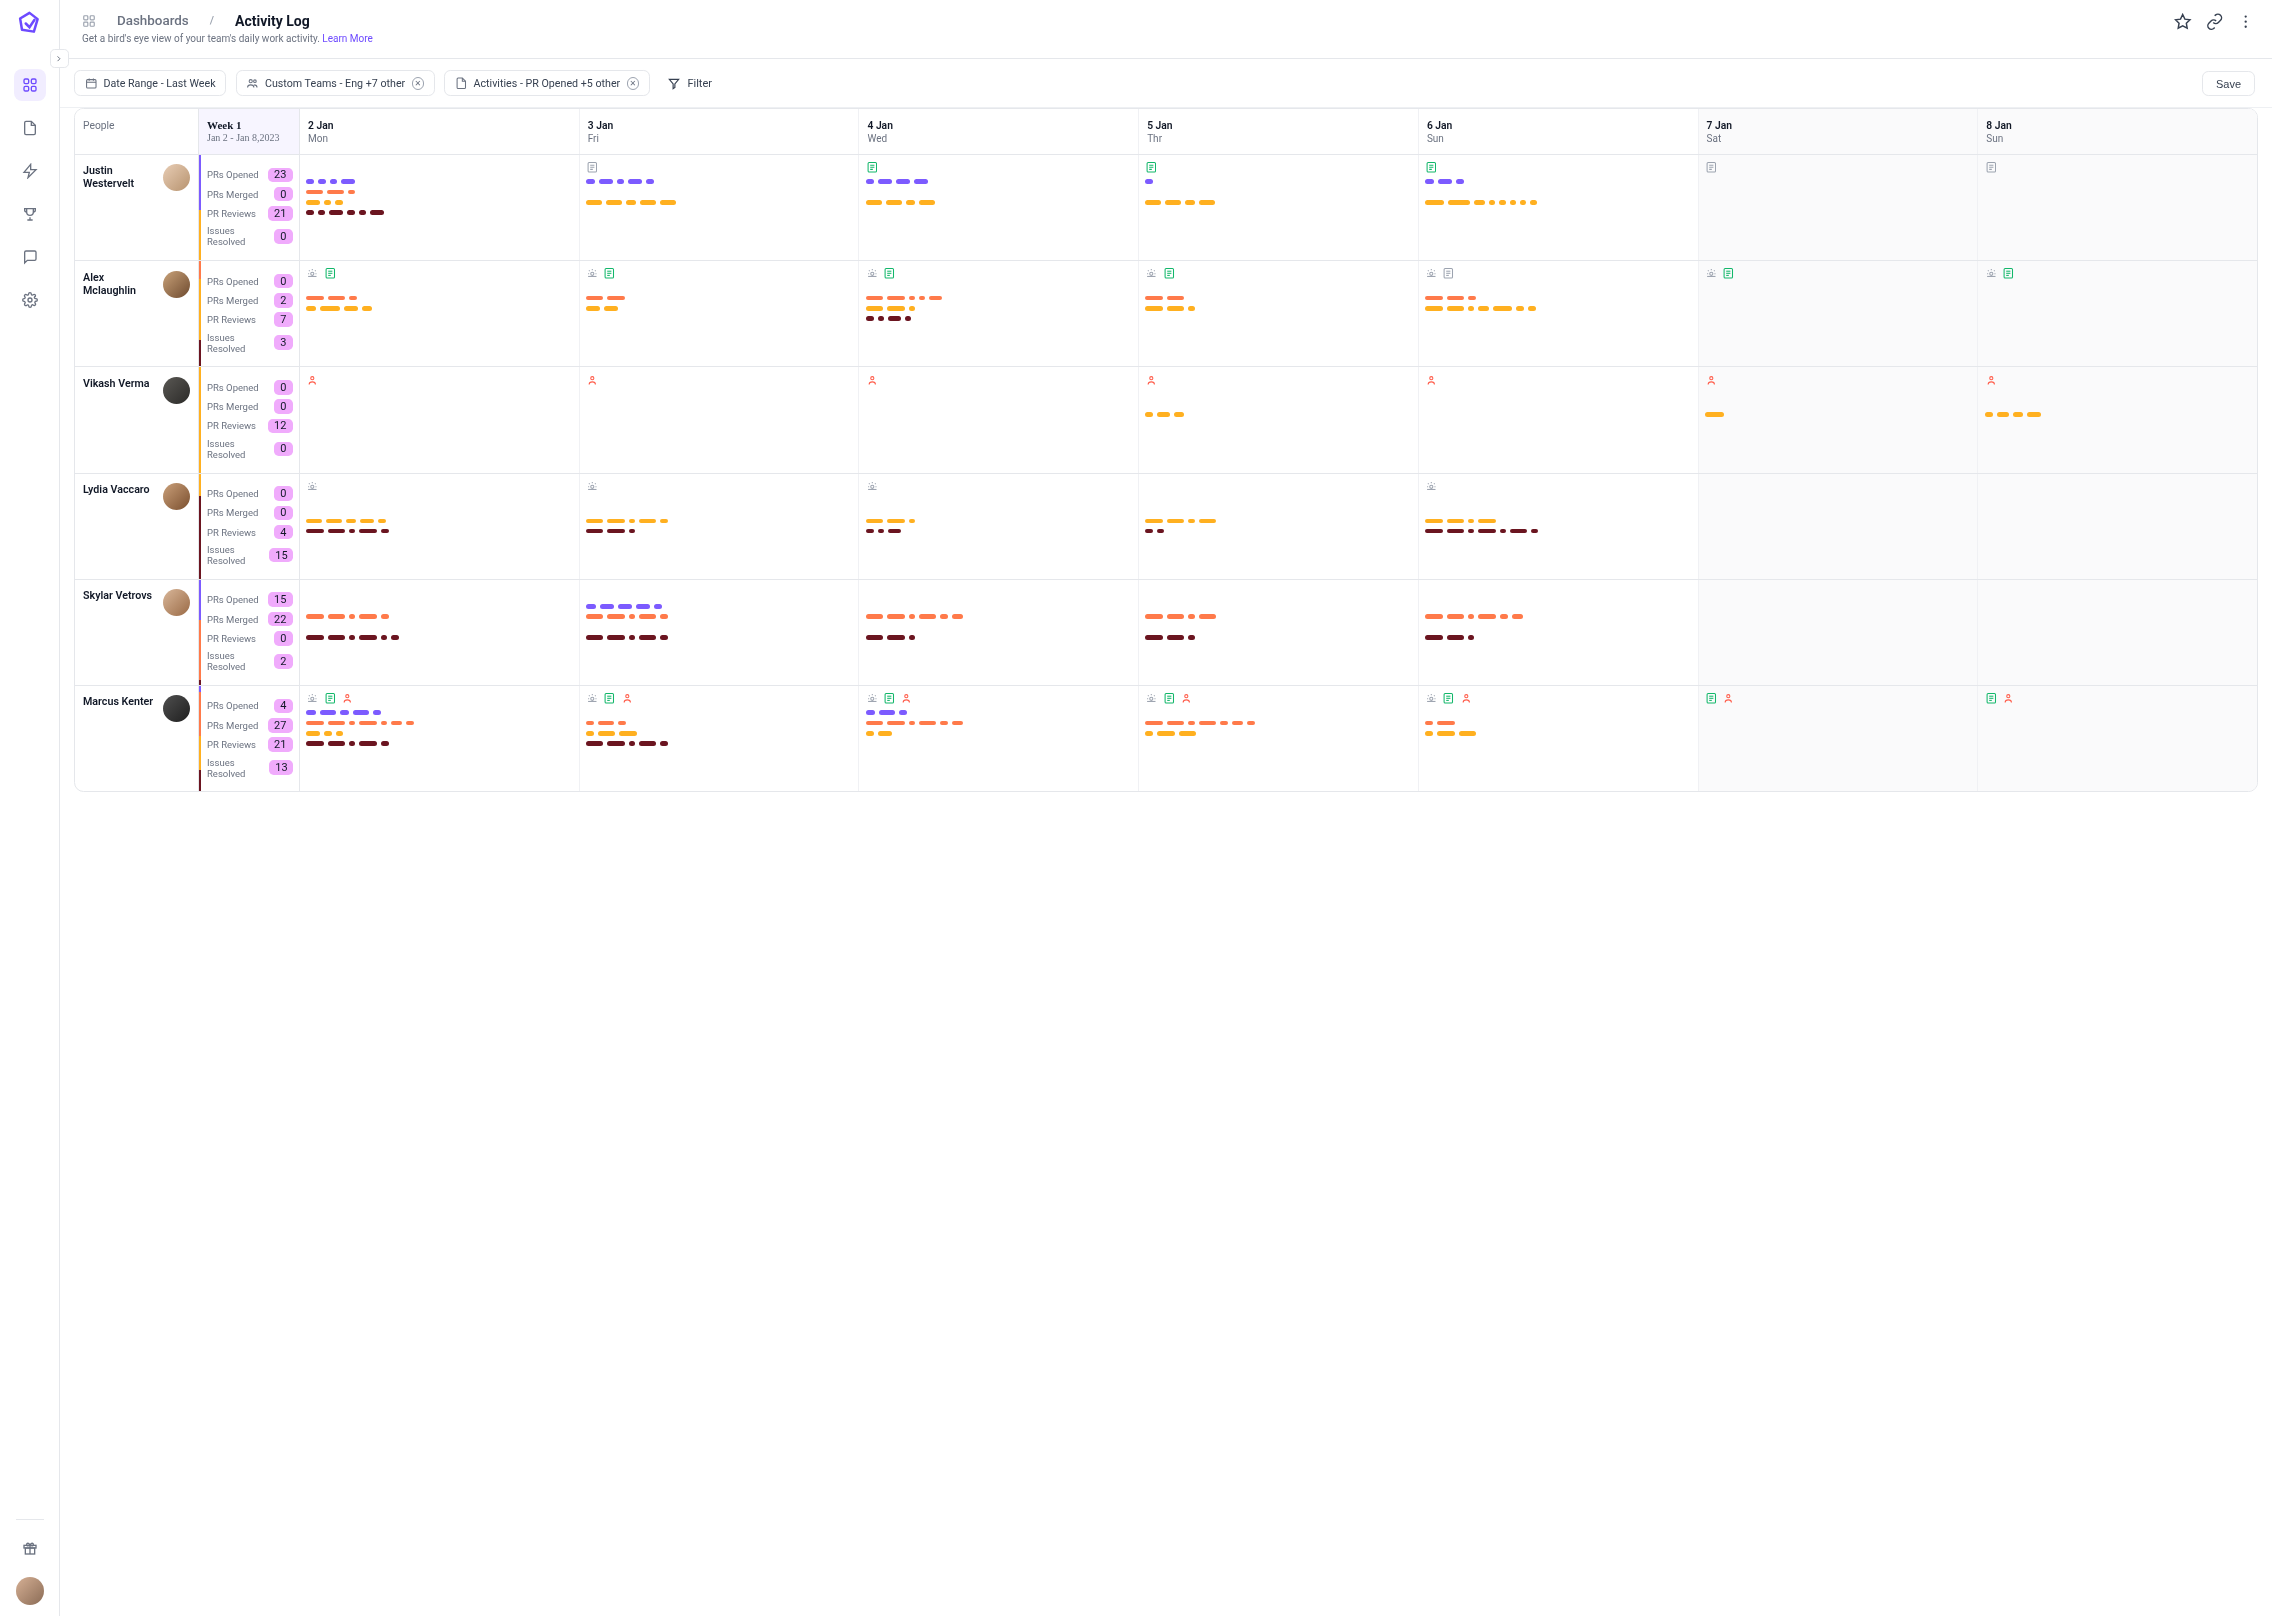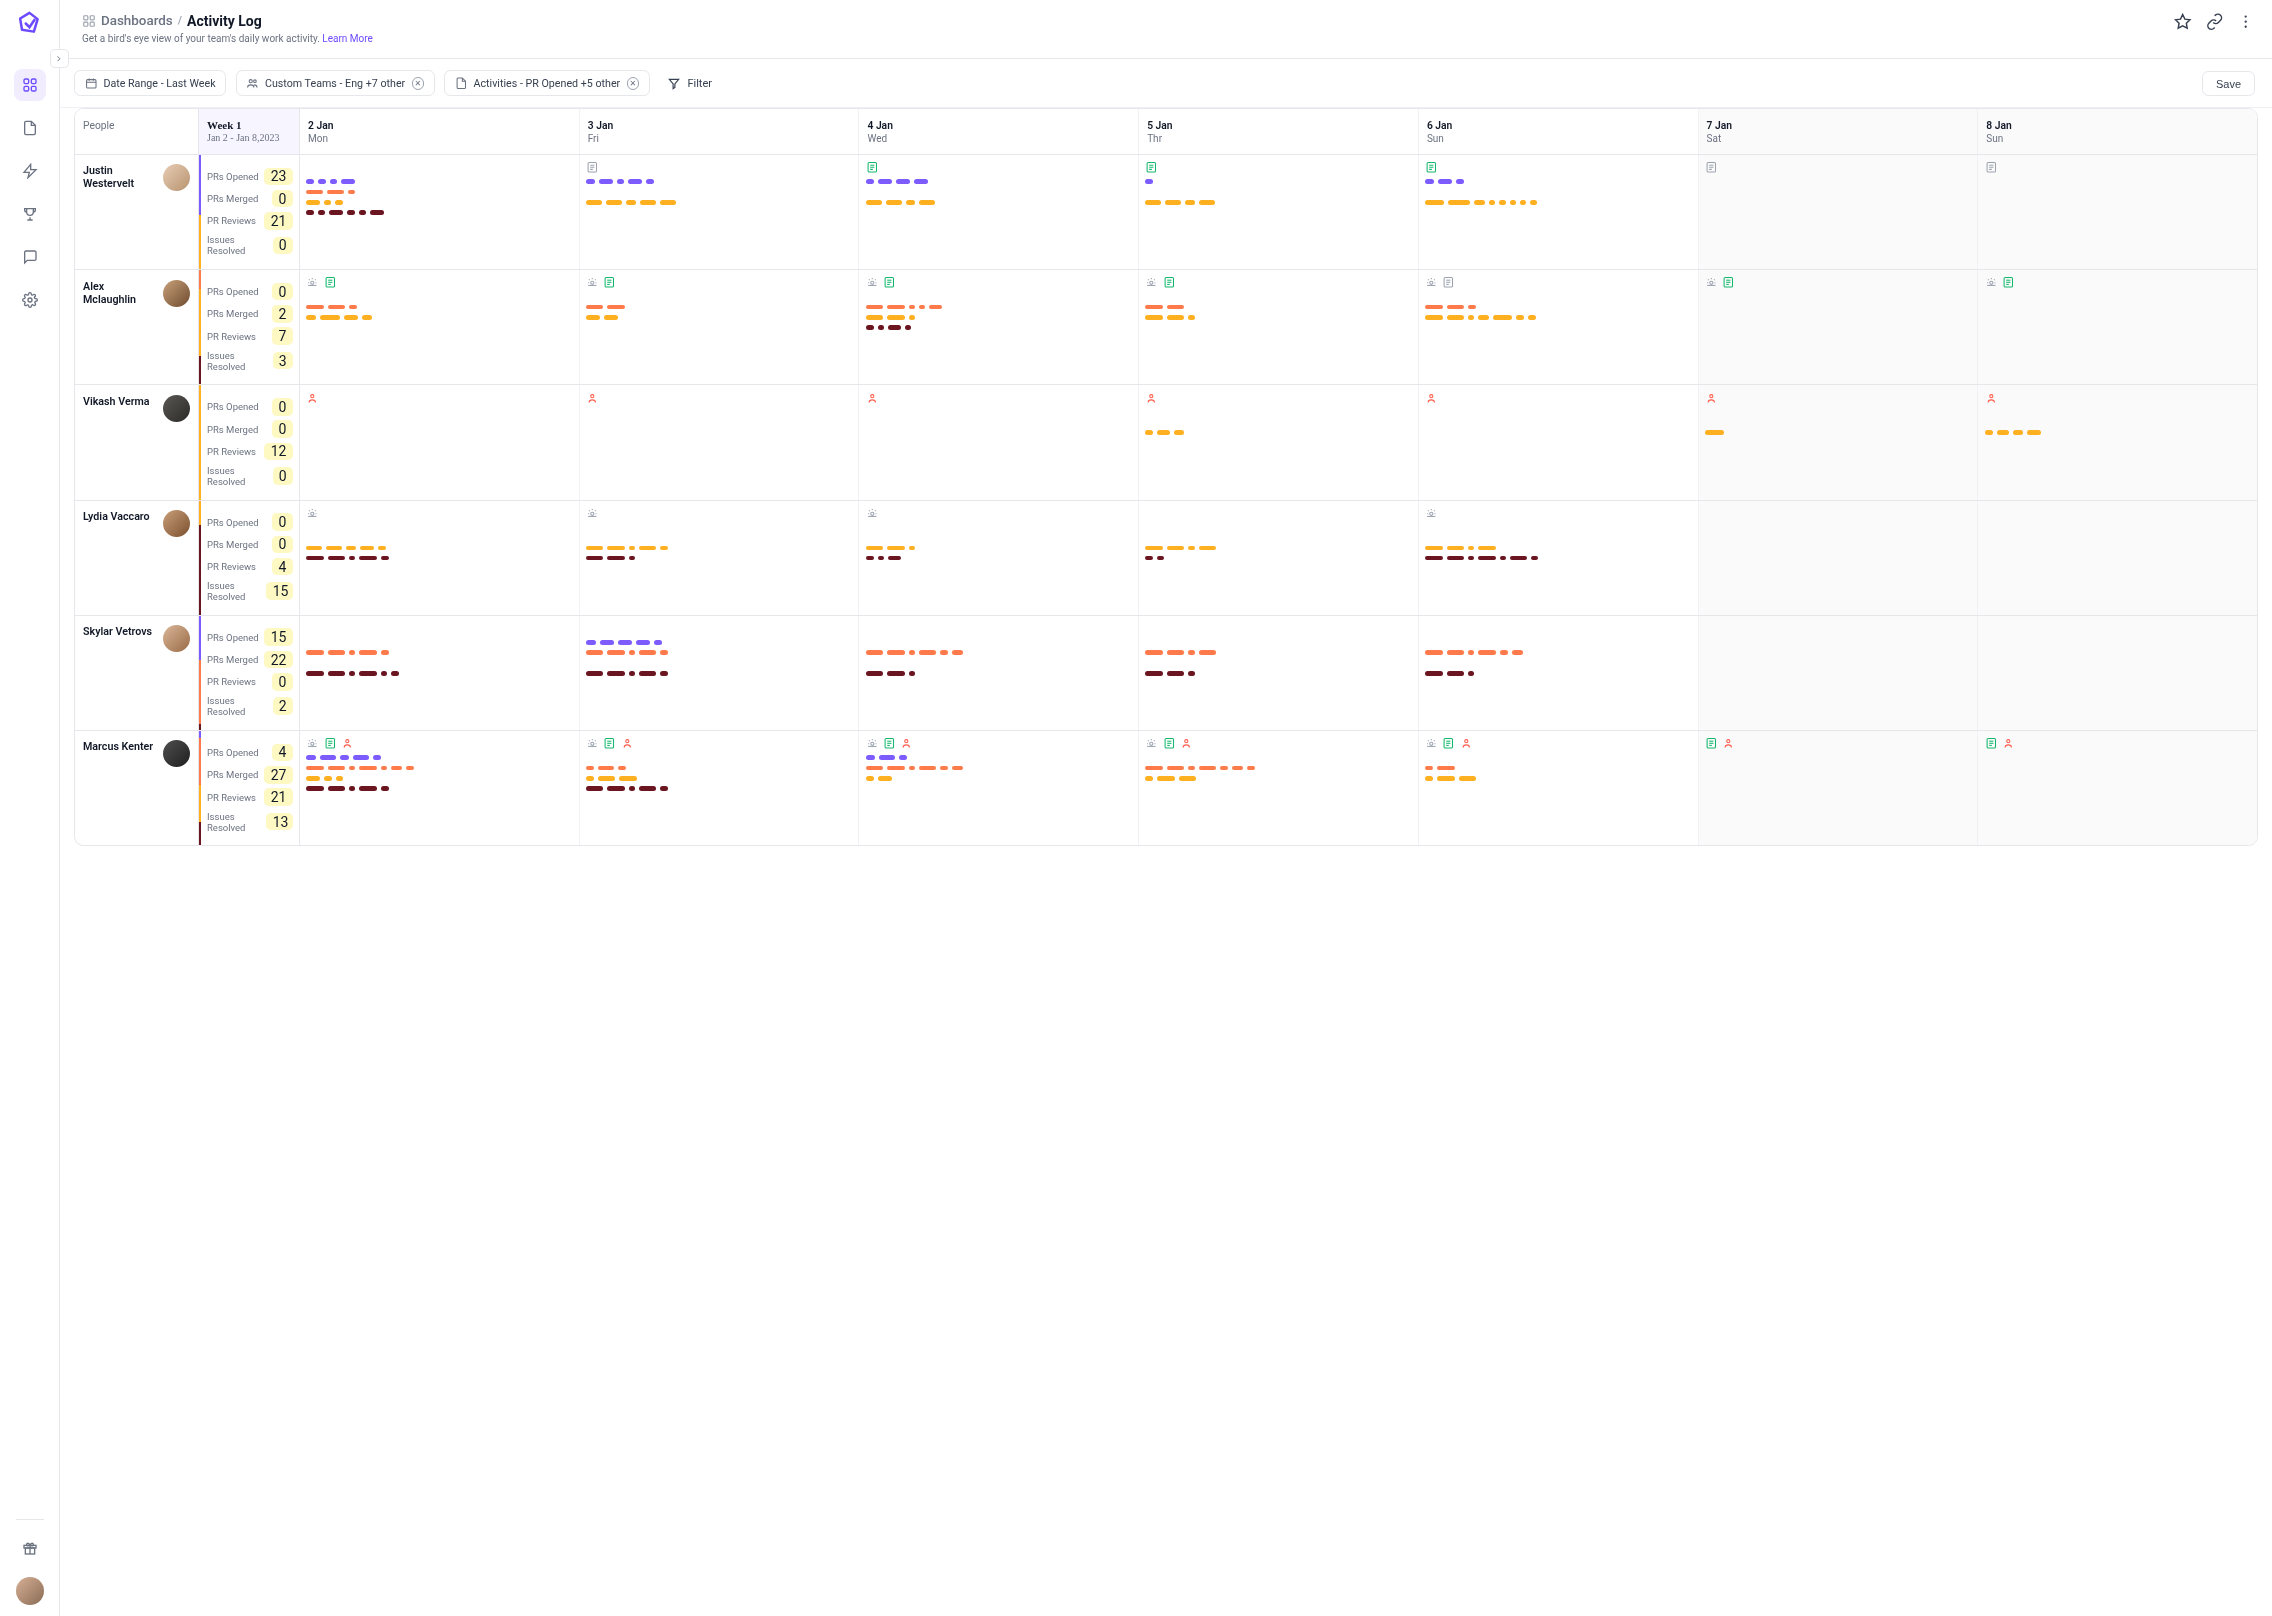--- a/index.html
+++ b/index.html
@@ -44,21 +44,21 @@
   .sidebar-bottom { margin-top:auto; display:flex; flex-direction:column; align-items:center; gap:12.6px; }
   .sidebar-sep { width:28px; height:0.8px; background:#e5e7eb; }
   .avatar-me { width:28px; height:28px; border-radius:50%; background:linear-gradient(135deg,#d6b095,#8a6b55); }
 
   .main { flex: 1; display:flex; flex-direction:column; min-width:0; }
   .header {
     padding: 12.6px 17.4px 14px 22px;
     display:flex; align-items:flex-start; justify-content:space-between;
     border-bottom:0.8px solid #e5e7eb;
   }
-  .crumbs { display:flex; align-items:center; gap:5px; color:#6b7280; font-weight:500; }
+  .crumbs { display:flex; align-items:center; gap:21px; color:#6b7280; font-weight:500; }
   .crumb-sep { color:#9ca3af; }
   .crumb-current { color:#111827; font-weight:700; font-size:14px; }
   .subtitle { margin-top:4.7px; color:#6b7280; font-size:10px; }
   .subtitle a { color:#6d4aff; text-decoration:none; }
   .header-actions { display:flex; gap:14px; align-items:center; color:#374151; }
   .icon-btn { cursor:pointer; }
 
   .filterbar {
     display:flex; align-items:flex-end; gap:9.5px;
     padding: 11px 17.4px 11px 14px;
@@ -105,21 +105,21 @@
   .av1{background:linear-gradient(135deg,#e8cdb5,#b7936f);}
   .av2{background:linear-gradient(135deg,#c9a27a,#6e4a2e);}
   .av3{background:linear-gradient(135deg,#5a5854,#2b2a28);}
   .av4{background:linear-gradient(135deg,#caa07a,#7a4f2e);}
   .av5{background:linear-gradient(135deg,#d9b79a,#9a6a45);}
   .av6{background:linear-gradient(135deg,#4f4f4f,#1f1f1f);}
 
   .week-cell { width:101px; border-right:0.8px solid #e5e7eb; padding:8px 6.3px 8px 8px; position:relative; }
   .stat-line { display:flex; align-items:center; justify-content:space-between; margin:4.7px 0; }
   .stat-label { font-size:9.5px; color:#6b7280; }
-  .stat-badge { background:#fef9c3; color:#111827; border-radius:4.7px; padding:0.8px 6.3px; font-size:14px; min-width:17.4px; text-align:right; }
+  .stat-badge { background:#f0abfc; color:#111827; border-radius:4.7px; padding:0.8px 6.3px; font-size:11px; min-width:17.4px; text-align:right; }
 
   .day-cell { flex:1; border-right:0.8px solid #f0f1f4; padding:6.3px 6.3px 8px 6.3px; min-width:0; position:relative; }
   .day-cell.weekend { background:#fafafb; }
   .day-cell:last-child{border-right:none;}
   .edge { position:absolute; left:0; top:0; bottom:0; width:2.4px; border-top-right-radius:2.4px; border-bottom-right-radius:2.4px; }
   .edge .seg { width:100%; }
   .indicators { display:flex; gap:4.7px; margin-bottom:4.7px; min-height:12.6px; align-items:center;}
   .ind { width:12.6px; height:12.6px; display:inline-flex; align-items:center; justify-content:center; }
   .lane { display:flex; gap:4px; flex-wrap:wrap; margin:4px 0; align-items:center; min-height:6.3px;}
   .dash { height:4.7px; border-radius:3.2px; }

